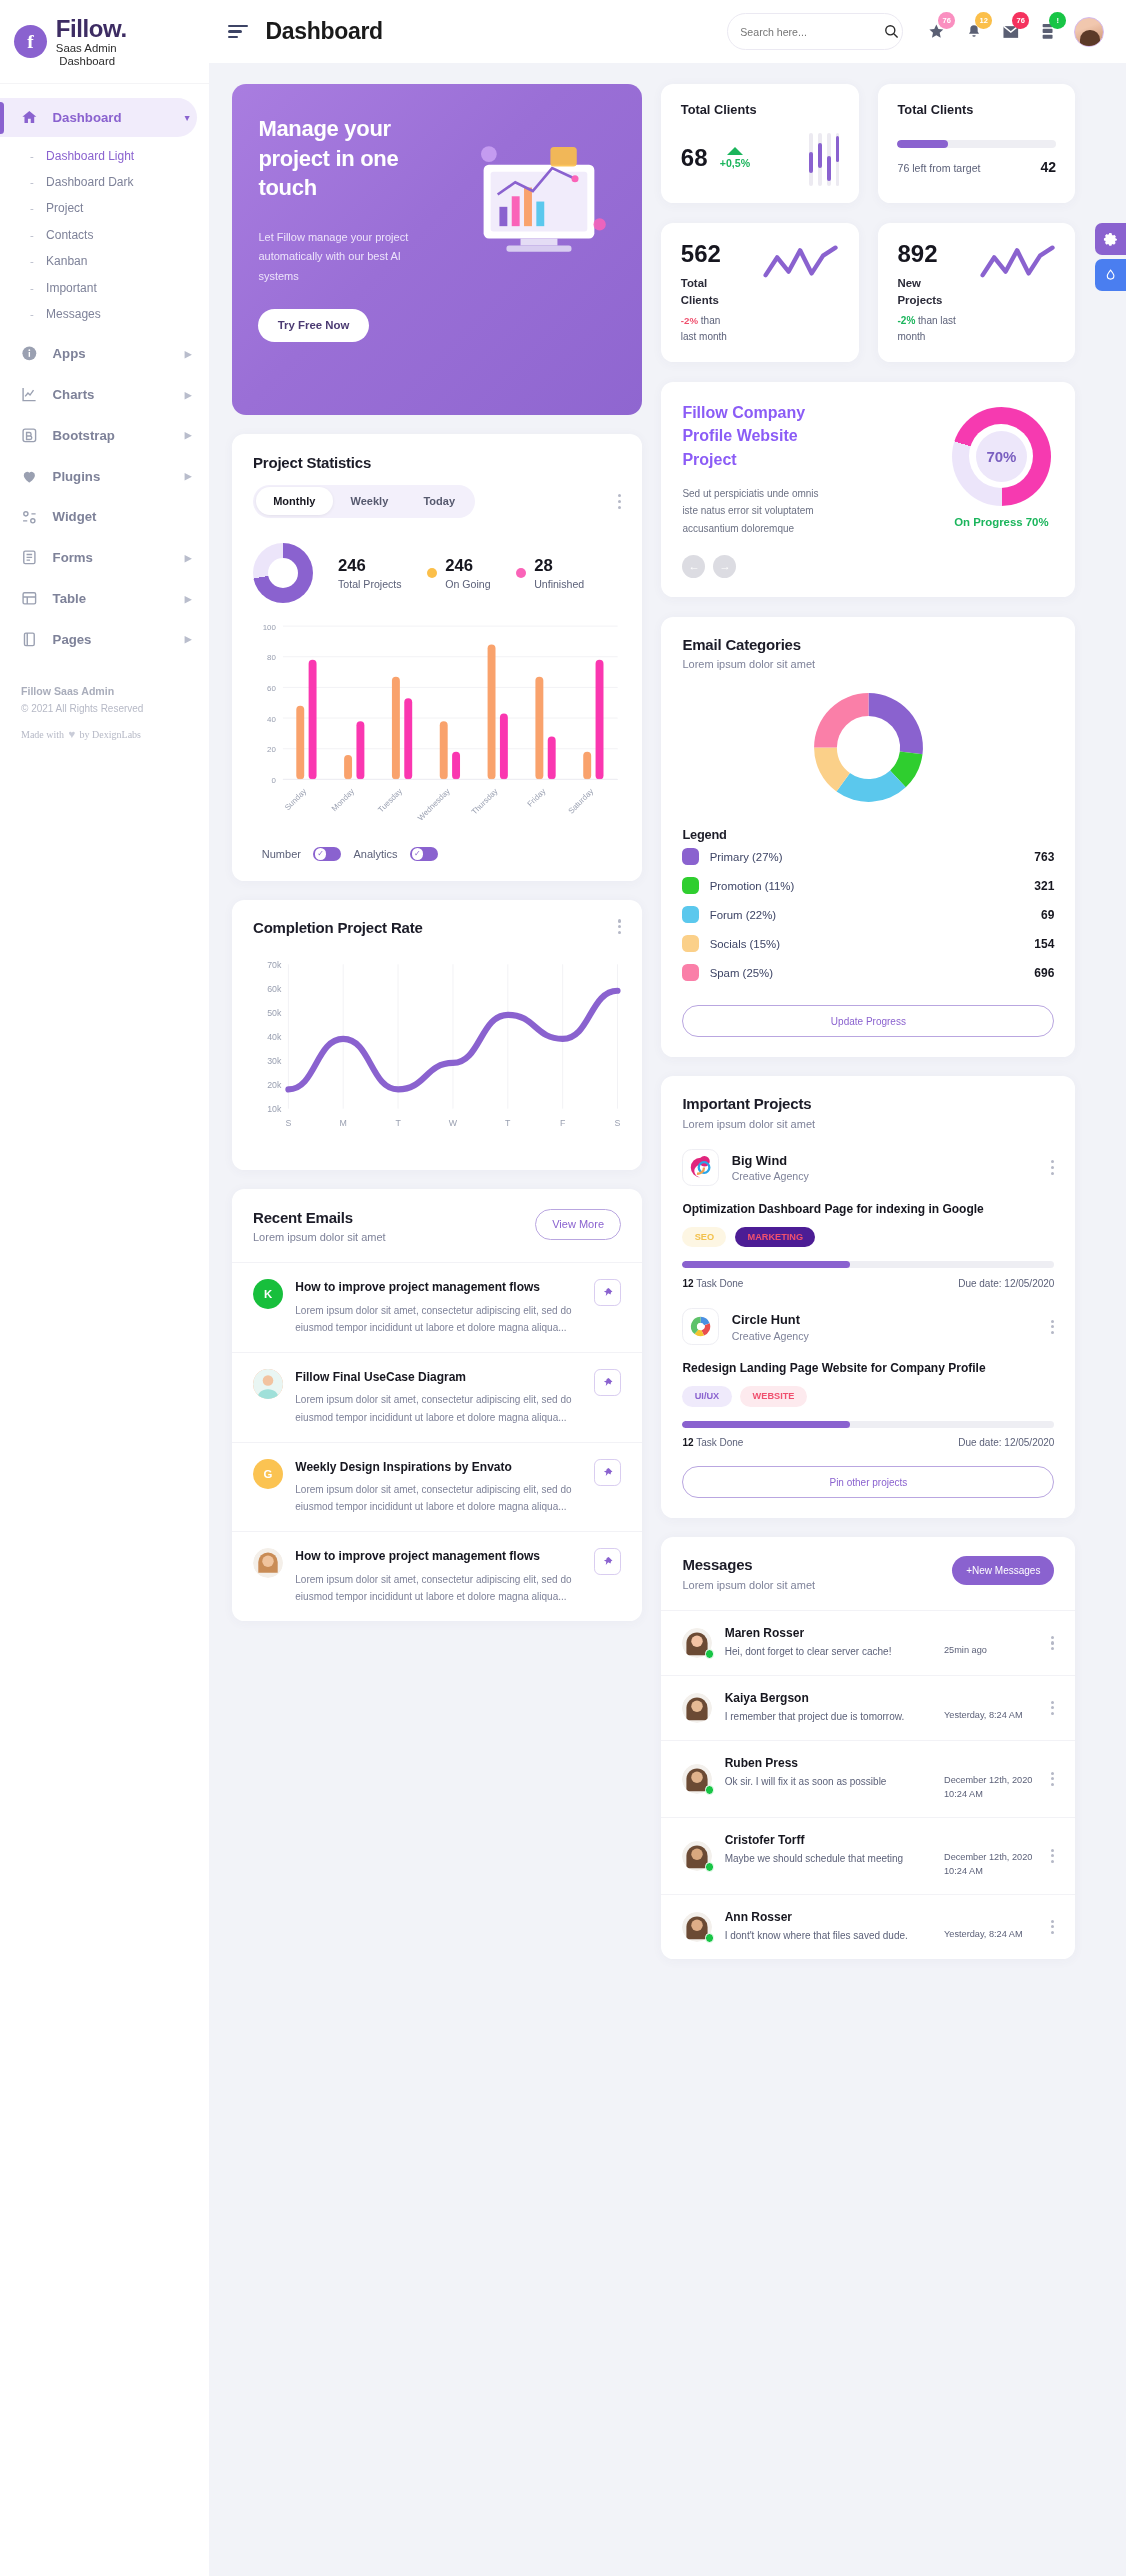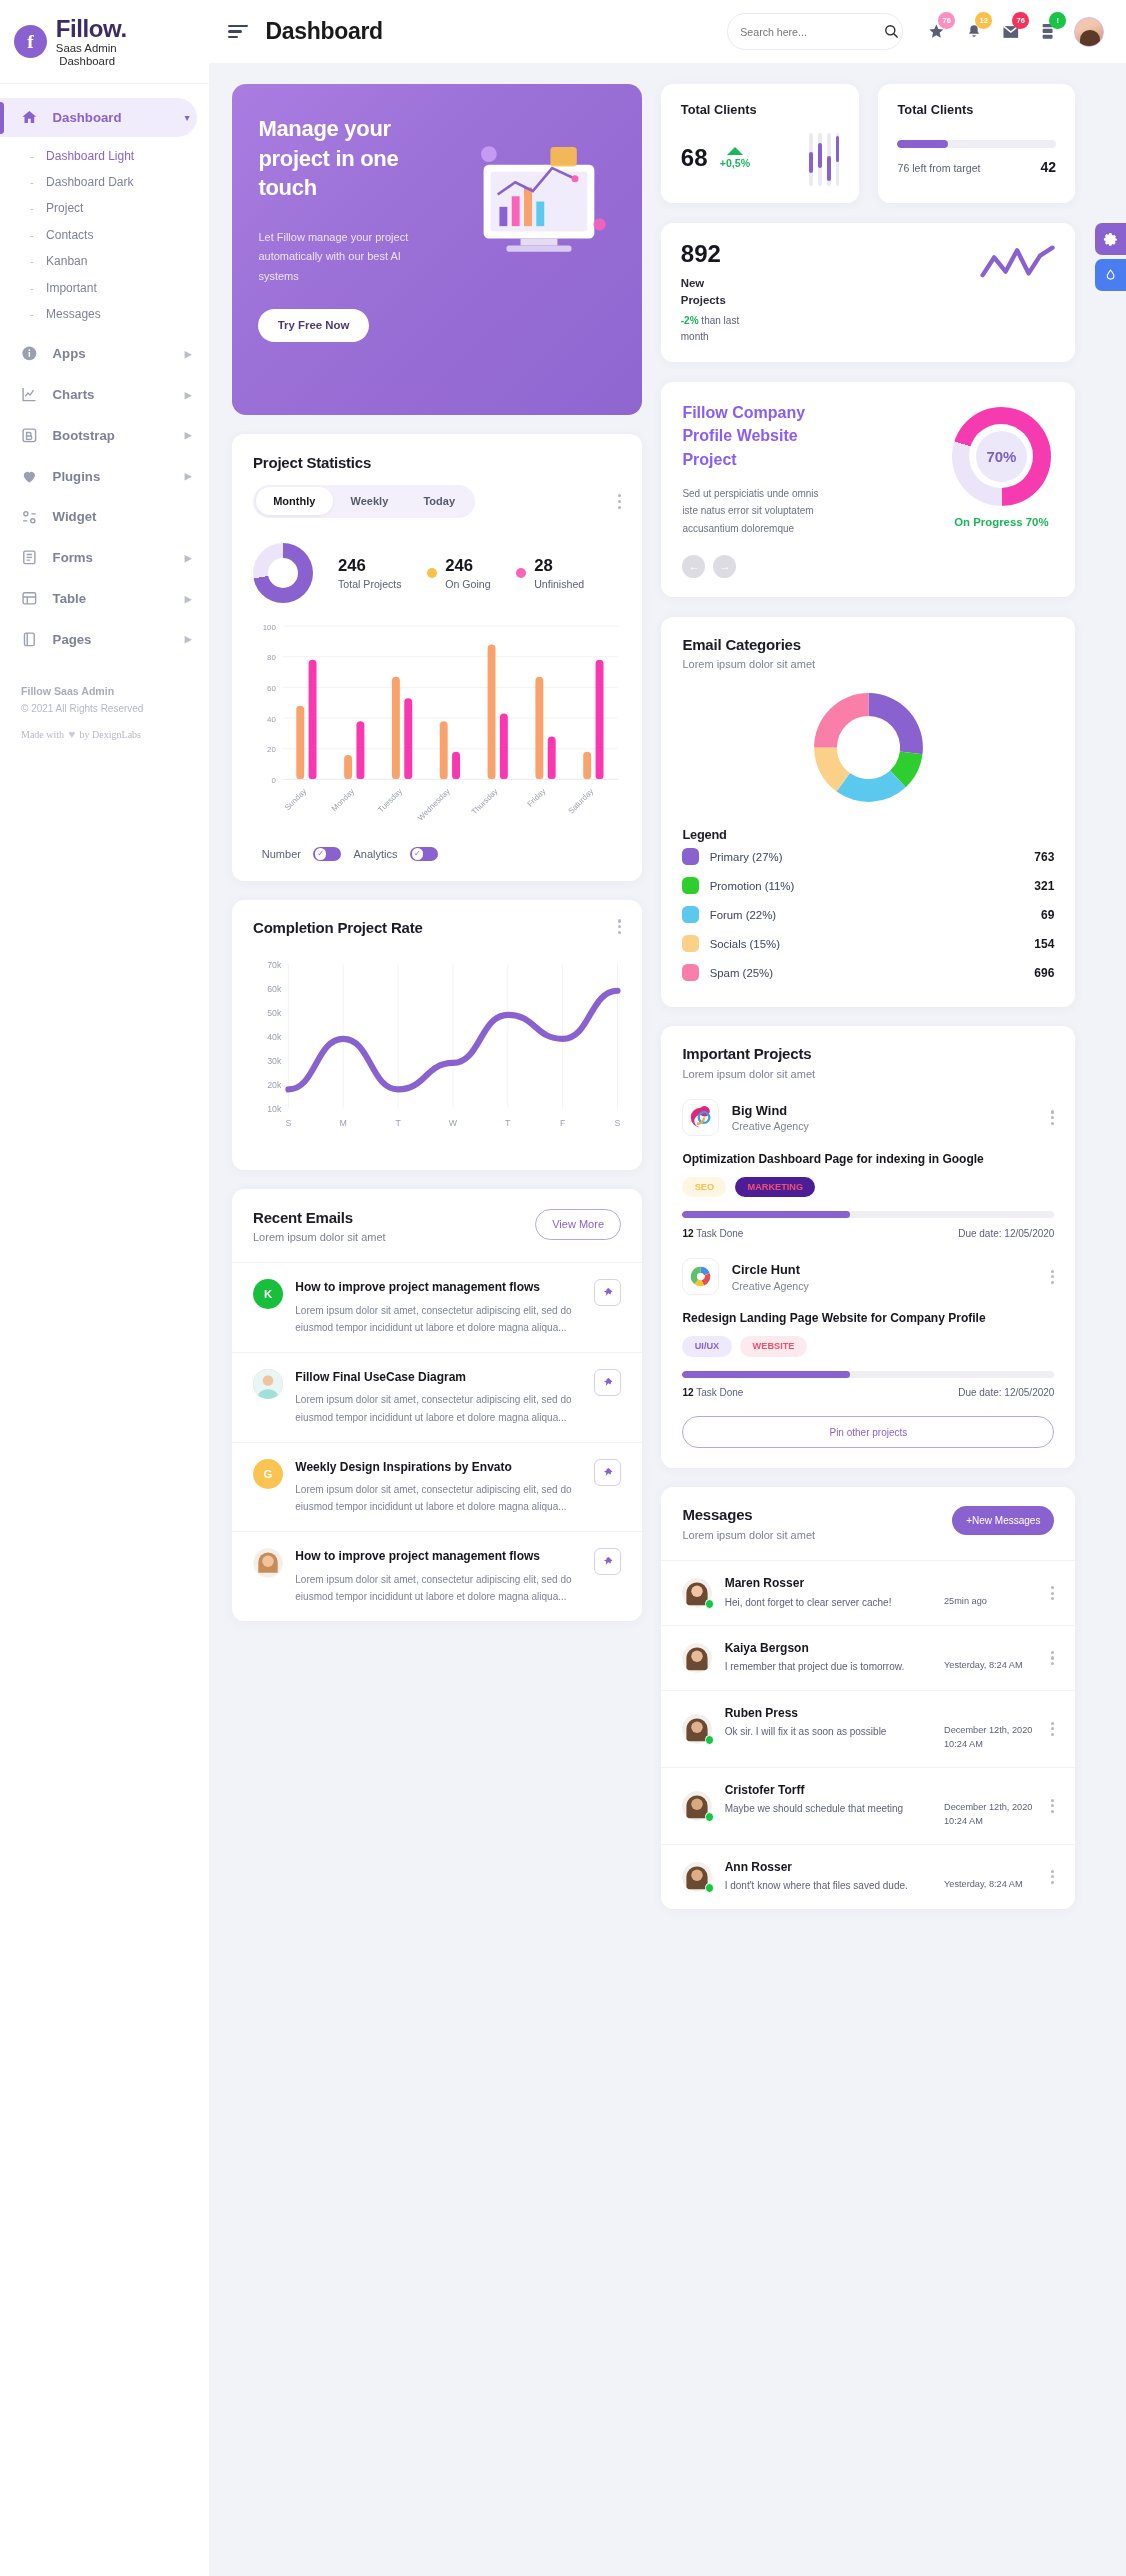--- a/index.html
+++ b/index.html
@@ -749,20 +749,39 @@
             <div class="prog-fill" id="tc2-fill" style="width: 32%;"></div>
           </div>
           <div class="prog-legend">
             <span class="l">76 left from target</span>
             <span class="r">42</span>
           </div>
         </div>
       </div>
 
       <div class="stats-row">
+        <div class="stat-card stat-card2">
+          <div>
+            <div class="stat-num">562</div>
+            <div class="stat-label">
+              <span>Total</span><br>
+              <span>Clients</span>
+            </div>
+            <div class="stat-delta">
+              <span class="pct-red">-2%</span>
+              <span>than</span><br>
+              <span>last month</span>
+            </div>
+          </div>
+          <div style="margin-left:auto;padding-top:5.3px">
+            <svg width="76" height="39" viewBox="0 0 86 44" fill="none" stroke="#8a62cf" stroke-width="5" stroke-linecap="round" stroke-linejoin="round">
+                <path d="M3 34 L16 14 L29 30 L42 6 L55 32 L68 12 L82 3"></path>
+              </svg>
+          </div>
+        </div>
 
         <div class="stat-card stat-card2">
           <div>
             <div class="stat-num">892</div>
             <div class="stat-label">
               <span>New</span><br>
               <span>Projects</span>
             </div>
             <div class="stat-delta">
               <span style="color:#1bb55c;font-weight:600">-2%</span>
@@ -833,20 +852,21 @@
               <span class="legend-chip" style="background: rgb(251, 208, 137);"></span>
               <span class="legend-name">Socials (15%)</span>
               <span class="legend-val">154</span>
             </div>
             <div class="legend-row">
               <span class="legend-chip" style="background: rgb(250, 127, 168);"></span>
               <span class="legend-name">Spam (25%)</span>
               <span class="legend-val">696</span>
             </div>
           </div>
+        <button class="outline-btn">Update Progress</button>
       </section>
 
       <section class="card card-pad">
         <div class="card-title">Important Projects</div>
         <div class="card-sub">Lorem ipsum dolor sit amet</div>
 
         <div class="proj-head">
           <div class="proj-logo">
             <svg width="23" height="23" viewBox="0 0 26 26">
                 <path d="M13 2a11 11 0 100 22 7 7 0 010-14 6 6 0 100-8z" fill="#e0267d"></path>

